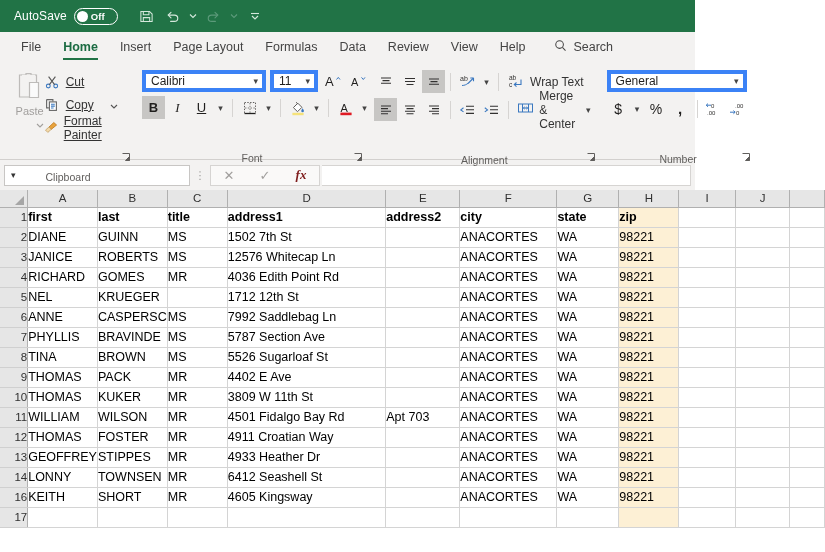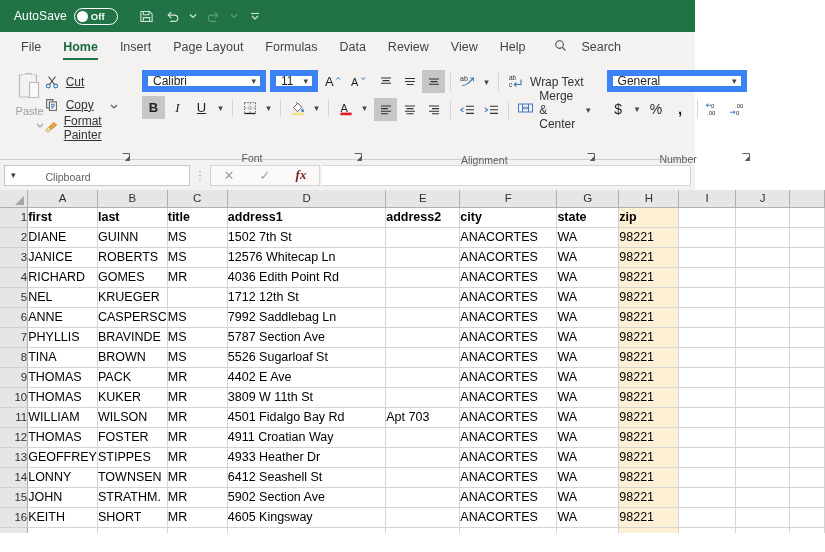--- a/index.html
+++ b/index.html
@@ -39,21 +39,21 @@
   }
   .tab {
     display: flex; align-items: center; padding: 0 11px; font-size: 12.5px;
     color: #444444; position: relative; white-space: nowrap;
   }
   .tab.active { color: #1b6b42; font-weight: bold; }
   .tab.active::after {
     content: ""; position: absolute; left: 11px; right: 11px; bottom: 2px;
     height: 2.5px; background: #217346;
   }
-  .searchbox { display: flex; align-items: center; gap: 14px; padding-left: 18px; font-size: 12.5px; color: #444; }
+  .searchbox { display: flex; align-items: center; gap: 6px; padding-left: 18px; font-size: 12.5px; color: #444; }
 
   
   .ribbon {
     height: 98px; background: #f3f2f1; border-bottom: 1px solid #d2d0ce;
     display: flex; align-items: stretch; position: relative;
   }
   .group { position: relative; display: flex; flex-direction: column; padding: 3px 0 0 0; }
   .group-body { flex: 1; display: flex; align-items: flex-start; padding: 2px 6px 0 6px; }
   .group-label {
     height: 15px; font-size: 10.5px; color: #605e5c; text-align: center;
@@ -69,21 +69,21 @@
     width: 46px; display: flex; flex-direction: column; align-items: flex-end;
     padding-top: 4px; gap: 1px; color: #a19f9d; font-size: 11px;
   }
   .clip-items { display: flex; flex-direction: column; gap: 2px; padding-top: 4px; }
   .clip-item { display: flex; align-items: center; gap: 6px; font-size: 12px; color: #333; height: 21px; padding-right: 4px; text-decoration: underline;}
   .clip-item .ic { width: 16px; display:flex; align-items:center; justify-content:center;}
 
   
   .fontrow1 { display: flex; align-items: center; gap: 4px; padding-top: 3px; }
   .combo {
-    height: 22px; background: #ffffff; border: 6px solid #3b82f6;
+    height: 22px; background: #ffffff; border: 4px solid #3b82f6;
     display: flex; align-items: center; padding: 0 4px 0 5px; font-size: 12px; color: #201f1e;
   }
   .combo .cv { flex: 1; white-space: nowrap; overflow: hidden; }
   .combo .car { color: #444; font-size: 9px; padding-left: 4px; }
   .fontname { width: 124px; }
   .fontsize { width: 48px; }
   .grow-btn, .shrink-btn { width: 22px; height: 22px; display:flex; align-items:center; justify-content:center; }
   .fontrow2 { display: flex; align-items: center; gap: 1px; padding-top: 4px; }
   .ibtn {
     height: 23px; min-width: 23px; display: flex; align-items: center; justify-content: center;
@@ -727,34 +727,20 @@
             <td class="cell cw-d">6412 Seashell St</td>
             <td class="cell cw-e"></td>
             <td class="cell cw-f">ANACORTES</td>
             <td class="cell cw-g">WA</td>
             <td class="cell cw-h hl">98221</td>
             <td class="cell cw-i"></td>
             <td class="cell cw-j"></td>
             <td class="cell cw-k"></td>
           </tr>
           <tr>
-            <td class="rowhead">15</td>
-            <td class="cell cw-a">JOHN</td>
-            <td class="cell cw-b">STRATHM.</td>
-            <td class="cell cw-c">MR</td>
-            <td class="cell cw-d">5902 Section Ave</td>
-            <td class="cell cw-e"></td>
-            <td class="cell cw-f">ANACORTES</td>
-            <td class="cell cw-g">WA</td>
-            <td class="cell cw-h hl">98221</td>
-            <td class="cell cw-i"></td>
-            <td class="cell cw-j"></td>
-            <td class="cell cw-k"></td>
-          </tr>
-          <tr>
             <td class="rowhead">16</td>
             <td class="cell cw-a">KEITH</td>
             <td class="cell cw-b">SHORT</td>
             <td class="cell cw-c">MR</td>
             <td class="cell cw-d">4605 Kingsway</td>
             <td class="cell cw-e"></td>
             <td class="cell cw-f">ANACORTES</td>
             <td class="cell cw-g">WA</td>
             <td class="cell cw-h hl">98221</td>
             <td class="cell cw-i"></td>

